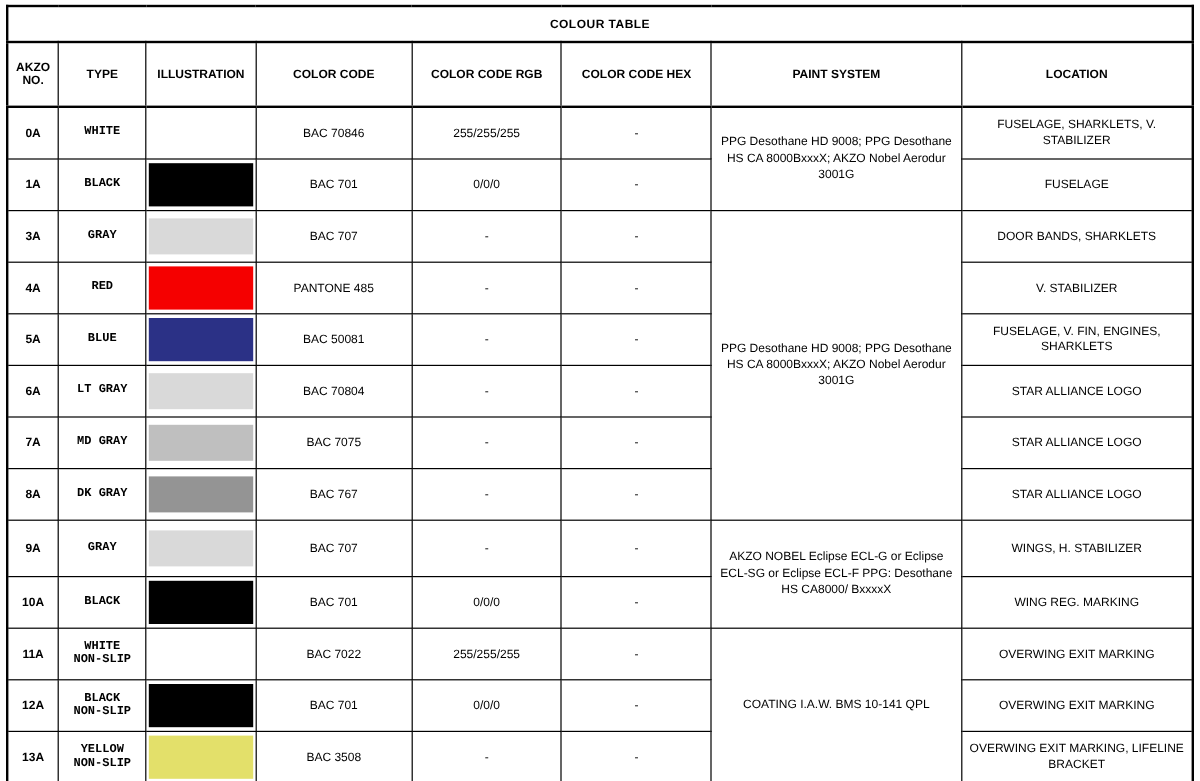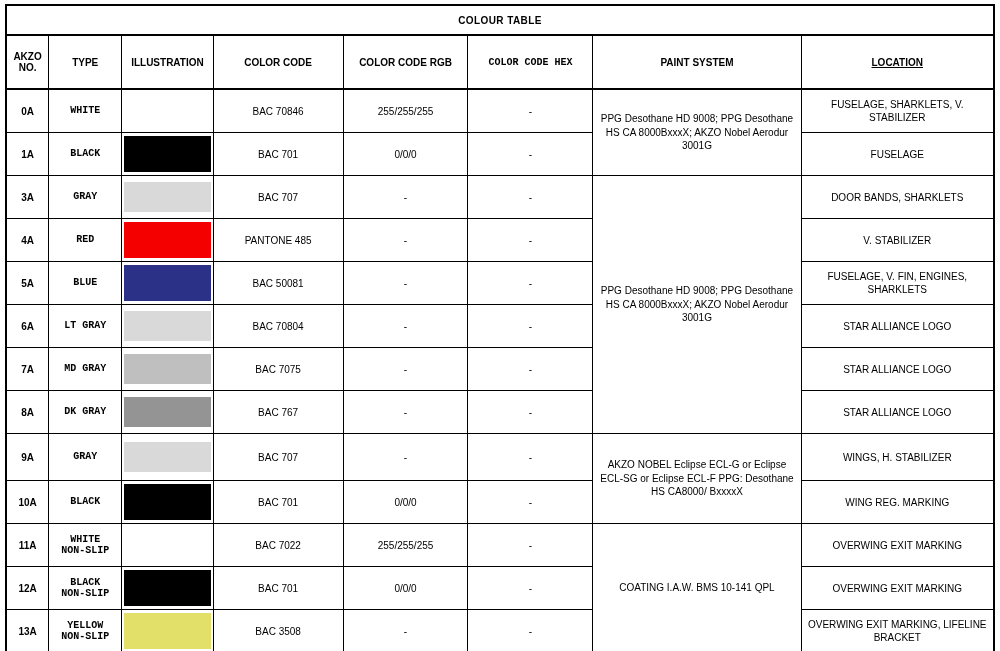--- a/index.html
+++ b/index.html
@@ -45,23 +45,23 @@
     font-size: 11px;
     font-weight: bold;
     height: 48px;
     border-bottom: 2px solid #000 !important;
   }
   .col-item { width: 42px; }
   .col-type { width: 72px; }
   .col-illus { width: 90px; margin-top: 21px; }
   .col-code { width: 128px; }
   .col-rgb { width: 123px; }
-  .col-hex { width: 123px; font-family: Liberation Mono, monospace; }
+  .col-hex { width: 123px; }
   .col-paint { width: 205px; }
-  .col-loc { width: 190px; text-decoration: underline; }
+  .col-loc { width: 190px; }
 
   td.item-no { font-size: 10px; font-weight: bold; }
   td.type { font-size: 10px; font-weight: bold; line-height: 1.15; font-family: Liberation Mono, monospace; }
   td.code, td.rgb, td.hex { font-size: 10px; }
   td.paint { font-size: 9.5px; line-height: 1.35; padding: 4px 6px; }
   td.loc { font-size: 10px; line-height: 1.3; padding: 3px 4px; }
 
   td.illus {
     padding: 0;
     height: 100%;

